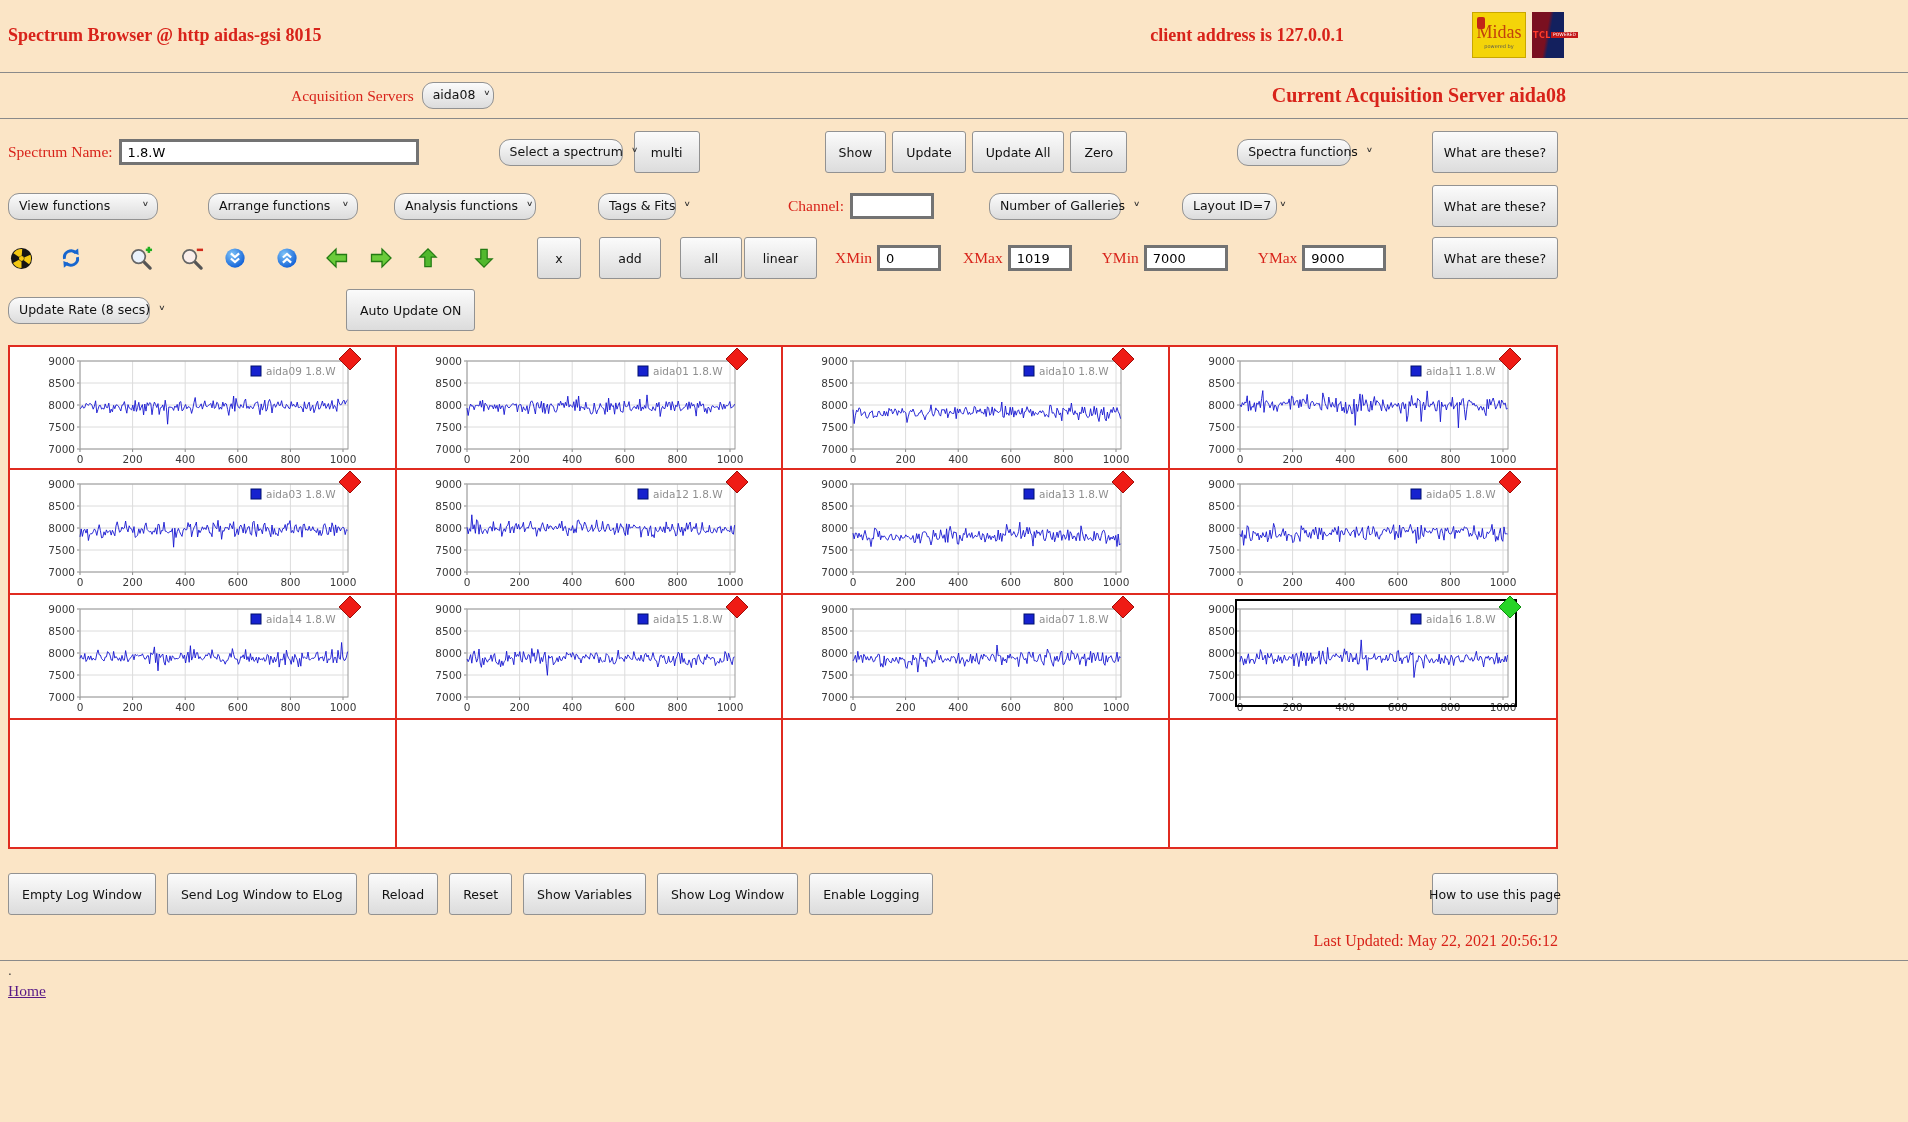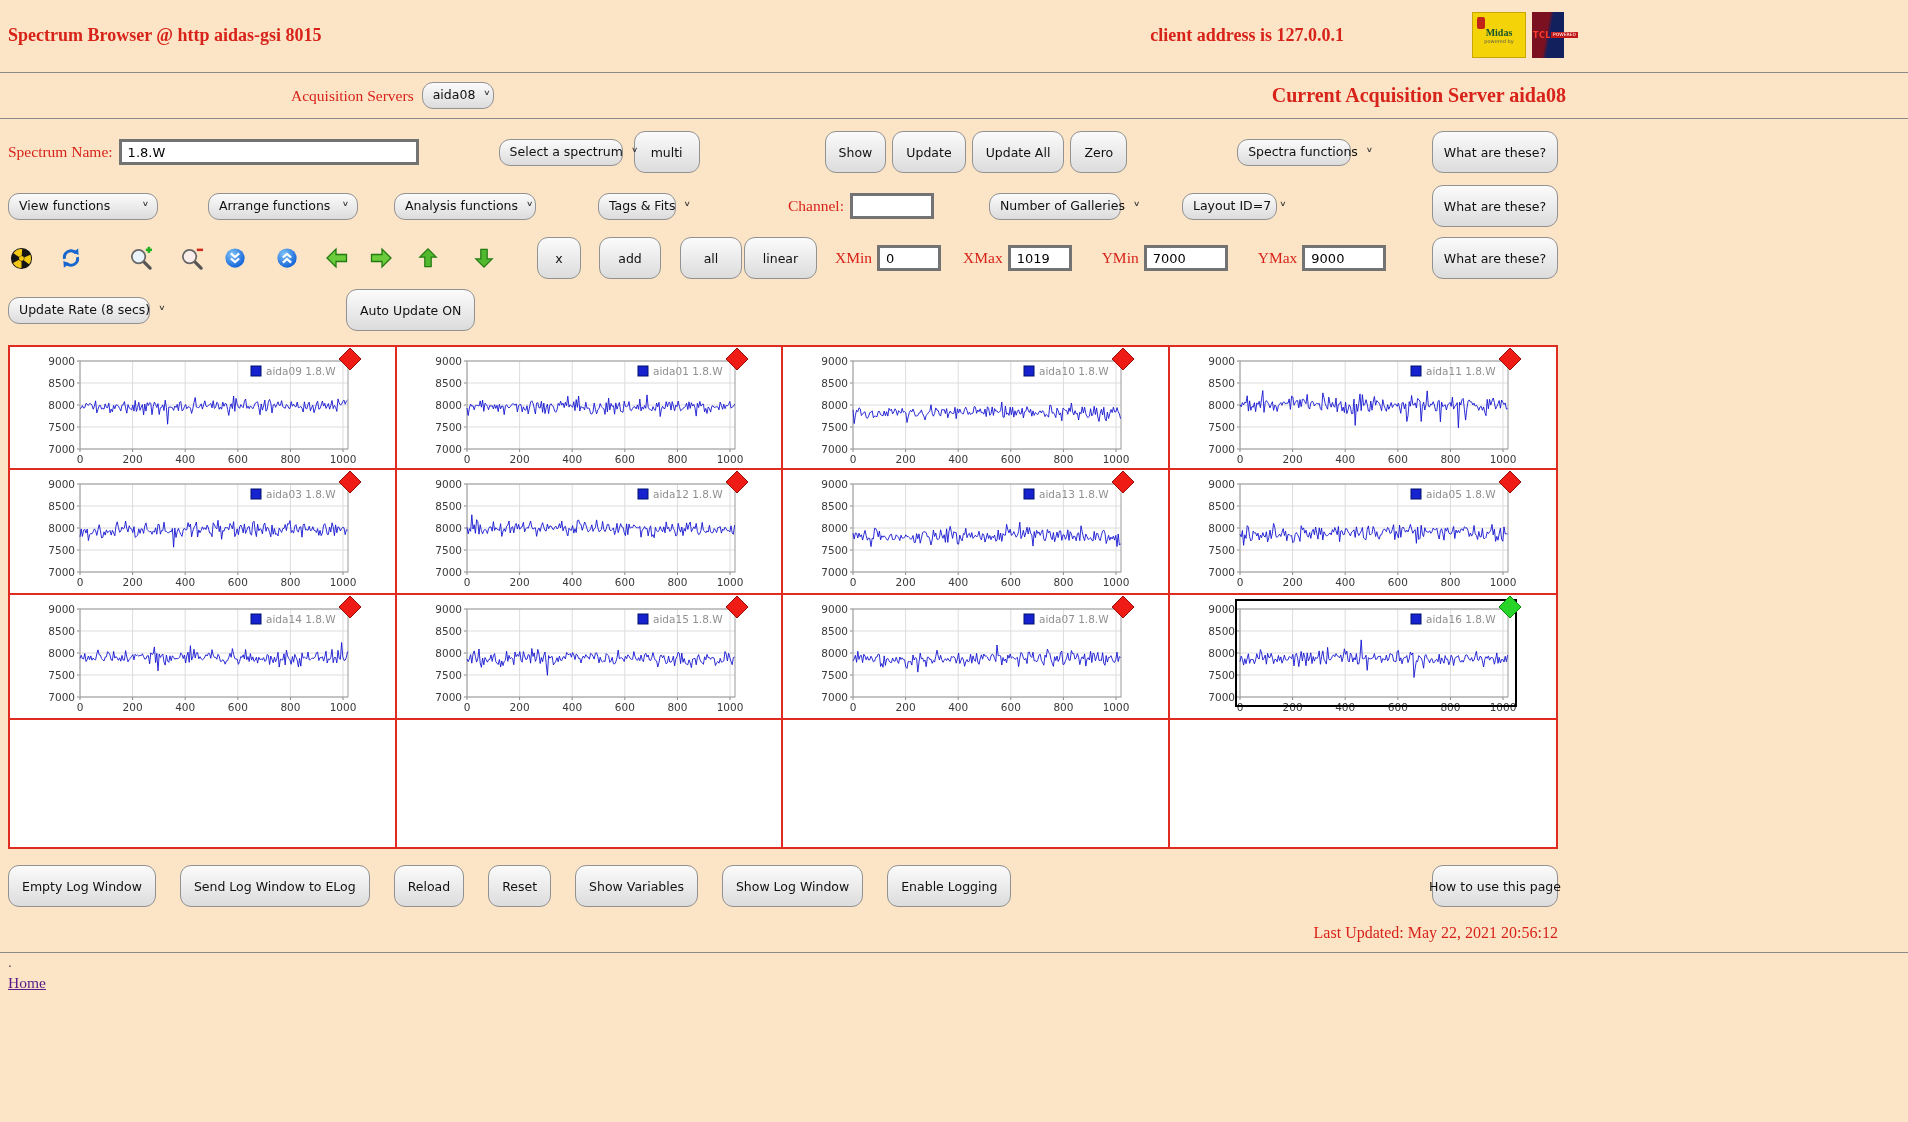--- a/index.html
+++ b/index.html
@@ -13,40 +13,40 @@
   hr{border:none;border-top:1px solid #8a8a8a;margin:0;width:100%}
   .serif-red{color:#d8231a;font-family:"Liberation Serif",serif}
   .bold{font-weight:bold}
 
   
   .header{display:flex;align-items:center;width:1566px;padding:12px 0 14px 8px}
   .page-title{font-size:18px}
   .client-address{margin-left:auto;font-size:18px}
   .logos{display:flex;gap:6px;margin-left:128px;margin-right:2px}
   .logo-midas{width:54px;height:46px;background:#f4d409;border:1px solid #c9a700;display:flex;flex-direction:column;align-items:center;justify-content:center;position:relative}
-  .logo-midas .m-main{font-family:"Liberation Serif",serif;font-weight:bold;font-size:10px;color:#14532d}
+  .logo-midas .m-main{font-family:"Liberation Serif",serif;font-weight:normal;font-size:18px;color:#c2410c}
   .logo-midas .m-sub{font-size:5px;color:#555}
   .logo-midas .m-fig{position:absolute;left:4px;top:4px;width:8px;height:12px;background:#c22517;border-radius:2px}
   .logo-tcl{width:32px;height:46px;background:linear-gradient(100deg,#7a1020 45%,#13205e 55%);display:flex;align-items:center;justify-content:space-between;padding:2px 1px;position:relative}
   .logo-tcl .t-main{font-size:8px;font-weight:bold;color:#ff3b2a;letter-spacing:.5px}
   .logo-tcl .t-sub{font-size:4.5px;color:#fff;background:#c41818;padding:0 2px;line-height:6px}
 
   
   .row{display:flex;align-items:center;width:1566px;padding-left:8px}
   .acq-row{padding:9px 0 9px 0}
   .acq-label{margin-left:291px;font-size:15.5px}
   .current-server{margin-left:auto;font-size:20px}
   .r1{margin-top:12px}
   .r2{margin-top:12px}
   .r3{margin-top:10px}
   .r4{margin-top:10px}
 
   
   .btn{display:inline-flex;align-items:center;justify-content:center;
-    background:linear-gradient(#fbfbfb,#dcdcdc);border:1px solid #929292;border-radius:11px;
+    background:linear-gradient(#fbfbfb,#dcdcdc);border:1px solid #929292;border-radius:3px;
     padding:20px 13px;font:12.5px "DejaVu Sans",sans-serif;color:#111;cursor:pointer;white-space:nowrap;height:33px}
   .sel{display:inline-flex;align-items:flex-start;justify-content:space-between;
     background:linear-gradient(#fbfbfb,#dcdcdc);border:1px solid #929292;border-radius:11px;
     padding:4px 8px 4px 10px;font:12.5px "DejaVu Sans",sans-serif;cursor:pointer;white-space:nowrap;height:27px}
   .chev{font-size:10px;color:#333;margin-left:8px;transform:scaleY(.75);display:inline-block}
   .inp{height:26px;border:3px solid #737373;background:#fff;font:13px "DejaVu Sans",sans-serif;padding:2px 6px}
   .lab{font-size:15.5px}
   .icon{display:inline-flex;align-items:center;justify-content:center;width:26px;height:26px;cursor:pointer}
 
   
@@ -70,21 +70,21 @@
   
   .gallery{width:1550px;margin:14px 0 0 8px;border:2px solid #e02b20;background:#fff;
     display:grid;grid-template-columns:repeat(4,1fr);grid-template-rows:123px 125px 125px 127px}
   .cell{border-right:2px solid #e02b20;border-bottom:2px solid #e02b20;overflow:hidden;background:#fff}
   .cell:nth-child(4n){border-right:none}
   .cell:nth-child(n+13){border-bottom:none}
   .tick{font:10.5px "DejaVu Sans",sans-serif;fill:#3a3a3a}
   .legend{font:10.5px "DejaVu Sans",sans-serif;fill:#8f8f8f}
 
   
-  .foot-row{display:flex;gap:24px;width:1566px;margin-top:16px;padding-left:8px}
+  .foot-row{display:flex;gap:11px;width:1566px;margin-top:24px;padding-left:8px}
   .last-updated{width:1566px;text-align:right;padding-right:8px;font-size:16px;margin-top:17px}
   .hr-bottom{margin-top:10px}
   .dot-line{padding-left:8px;color:#333;font-size:12px;margin-top:3px}
   .home-link{margin-left:8px;display:inline-block;margin-top:4px;
     font-family:"Liberation Serif",serif;font-size:15.5px;color:#5a1b86;text-decoration:underline;cursor:pointer}
 </style>
 </head>
 <body>
 
 

